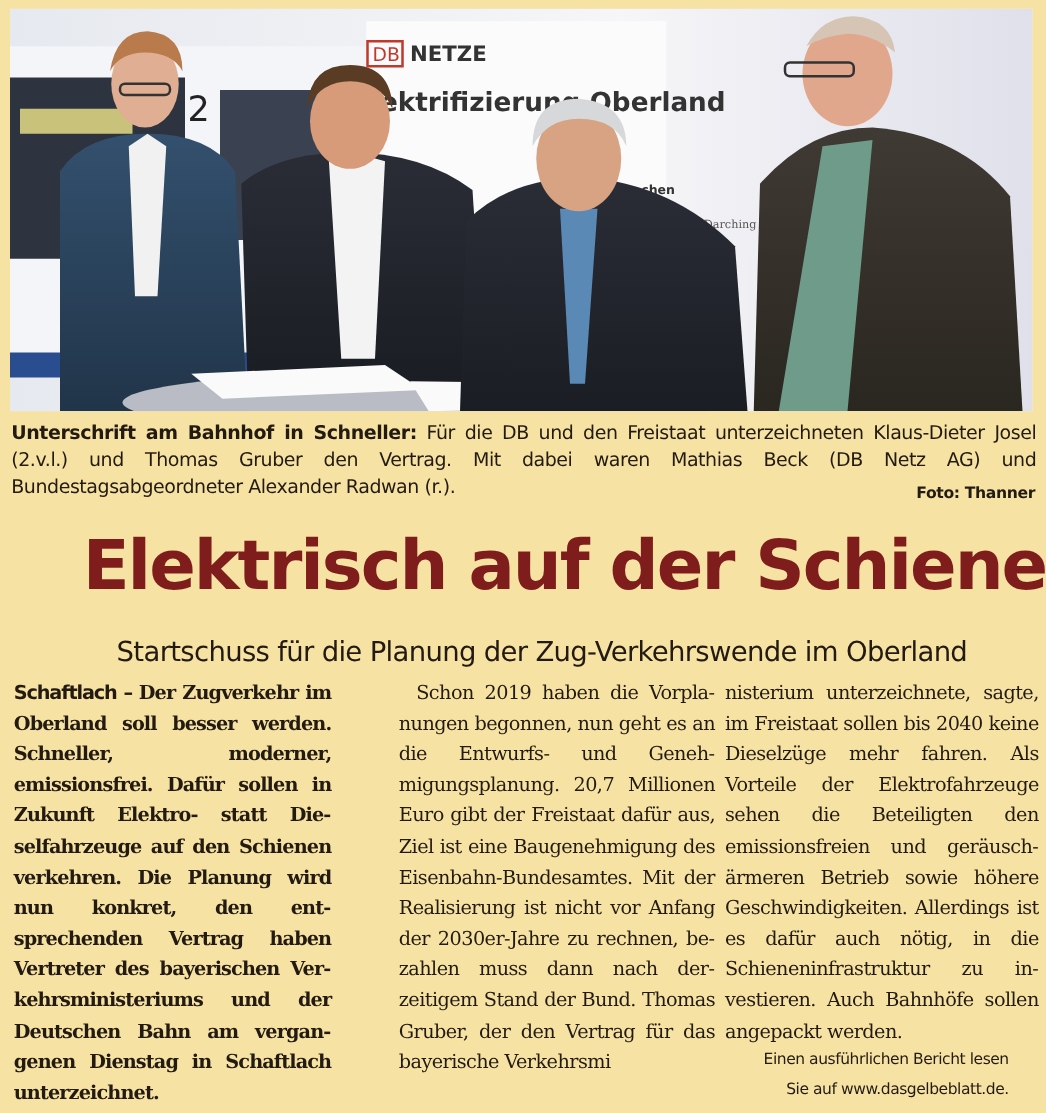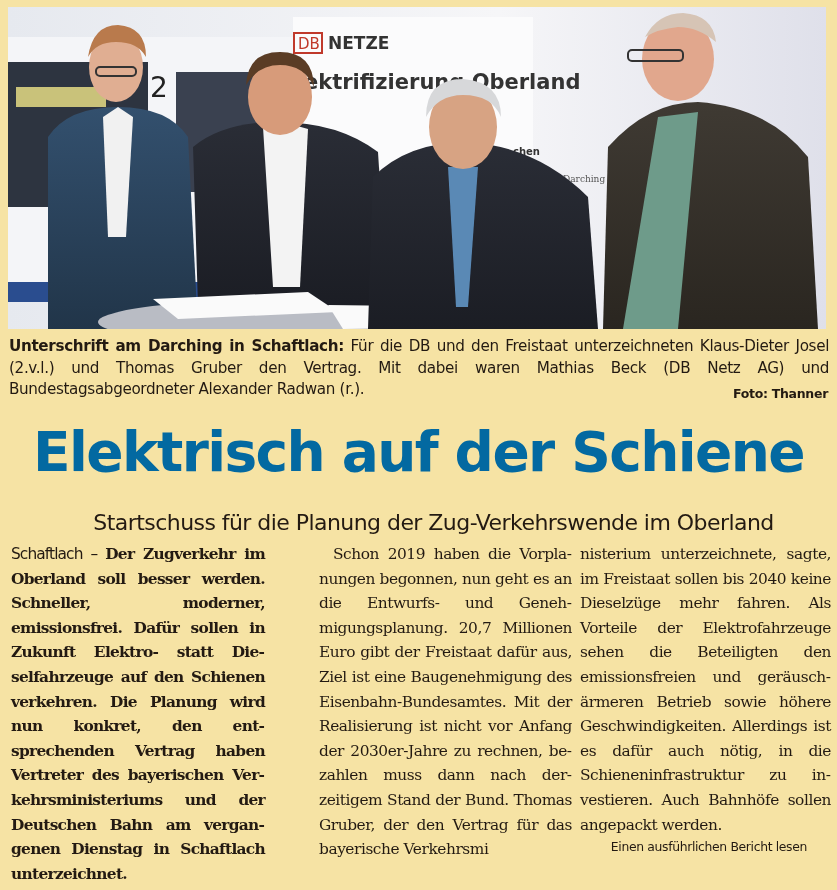--- a/index.html
+++ b/index.html
@@ -24,42 +24,42 @@
     letter-spacing: -0.35px; color: #231a12; text-align: justify;
   }
   .caption .lead { font-weight: bold; }
   .credit {
     position: absolute; right: 9px; top: 386px;
     font-size: 12.5px; font-weight: bold; letter-spacing: -0.3px; margin-left: 24px;
   }
 
   
   .headline {
-    position: absolute; left: 0; width: 837px; top: 414px; text-align: center;
+    position: absolute; left: 0; width: 837px; top: 414px; text-align: right;
     font-family: "DejaVu Sans", sans-serif; font-weight: bold;
-    font-size: 55px; letter-spacing: -1.6px; line-height: 76px; color: #0369a1;
+    font-size: 55px; letter-spacing: -1.6px; line-height: 76px; color: #7f1d1d;
   }
   .subline {
     position: absolute; left: 0; width: 837px; top: 491px; text-align: center;
     font-family: "DejaVu Sans", sans-serif; font-size: 22px; letter-spacing: -0.55px;
     line-height: 34px; color: #231a12;
   }
 
   
   .col {
     position: absolute; top: 542px; width: 255px;
     font-family: "DejaVu Serif", serif; font-size: 15.4px; line-height: 24.6px;
     text-align: justify; hyphens: manual; letter-spacing: -0.45px; color: #231a12;
   }
   .col p { margin: 0; }
   .col1 { left: 11px; width: 254px; font-weight: bold; letter-spacing: -0.7px; }
   .col2 { left: 284px; width: 253px; margin-left: 35px; }
   .col2 p { text-indent: 14px; }
   .col3 { left: 580px; width: 251px; }
-  .col1 .place { font-family: "DejaVu Sans", sans-serif; font-weight: normal; letter-spacing: -0.9px; }
+  .col1 .place { font-family: "DejaVu Sans", sans-serif; font-weight: bold; letter-spacing: -0.9px; }
   .more {
     position: absolute; left: 556px; width: 251px; top: 835px; text-align: right;
     font-family: "DejaVu Sans", sans-serif; font-weight: normal; font-size: 12.4px;
     line-height: 24px; letter-spacing: -0.35px; color: #231a12;
   }
   .more a { color: inherit; text-decoration: none; }
 </style>
 </head>
 <body>
 
@@ -125,34 +125,35 @@
 
     <path d="M600 140 Q640 95 690 95 Q760 100 800 150 L810 322 L595 322 Z" fill="url(#jacket)"></path>
     <path d="M650 110 L690 105 L670 322 L615 322 Z" fill="#6e9b8a"></path>
     <ellipse cx="670" cy="52" rx="36" ry="42" fill="#e1a78d"></ellipse>
     <path d="M637 30 Q650 6 675 6 Q705 8 708 35 Q690 20 670 20 Q650 22 637 30 Z" fill="#d6c4b5"></path>
     <rect x="620" y="43" width="55" height="11" rx="4" fill="none" stroke="#333" stroke-width="2"></rect>
   </svg>
 </div>
 
 <div class="caption">
-  <span class="lead">Unterschrift am Darching in Schaftlach:</span><span> Für die DB und den Freistaat unterzeichneten Klaus-Dieter Josel (2.v.l.) und Thomas Gruber den Vertrag. Mit dabei waren Mathias Beck (DB Netz AG) und Bundestagsabgeordneter Alexander Radwan (r.).</span>
+  <span class="lead">Unterschrift am Bahnhof in Schneller:</span><span> Für die DB und den Freistaat unterzeichneten Klaus-Dieter Josel (2.v.l.) und Thomas Gruber den Vertrag. Mit dabei waren Mathias Beck (DB Netz AG) und Bundestagsabgeordneter Alexander Radwan (r.).</span>
 </div>
 <div class="credit">Foto: Thanner</div>
 
 <h1 class="headline" style="margin:0">Elektrisch auf der Schiene</h1>
 <h2 class="subline" style="margin:15px;font-weight:normal">Startschuss für die Planung der Zug-Verkehrswende im Oberland</h2>
 
 <div class="col col1">
   <p><span class="place">Schaftlach – </span><span>Der Zugverkehr im Oberland soll besser wer­den. Schneller, moderner, emissionsfrei. Dafür sollen in Zukunft Elektro- statt Die­selfahrzeuge auf den Schie­nen verkehren. Die Planung wird nun konkret, den ent­sprechenden Vertrag haben Vertreter des bayerischen Ver­kehrsministeriums und der Deutschen Bahn am vergan­genen Dienstag in Schaftlach unterzeichnet.</span></p>
 </div>
 
 <div class="col col2">
   <p>Schon 2019 haben die Vorpla­nungen begonnen, nun geht es an die Entwurfs- und Geneh­migungsplanung. 20,7 Milli­onen Euro gibt der Freistaat dafür aus, Ziel ist eine Bau­genehmigung des Eisenbahn-Bundesamtes. Mit der Realisie­rung ist nicht vor Anfang der 2030er-Jahre zu rechnen, be­zahlen muss dann nach der­zeitigem Stand der Bund. Tho­mas Gruber, der den Vertrag für das bayerische Verkehrsmi­</p>
 </div>
 
 <div class="col col3">
   <p>nisterium unterzeichnete, sag­te, im Freistaat sollen bis 2040 keine Dieselzüge mehr fahren. Als Vorteile der Elektrofahrzeu­ge sehen die Beteiligten den emissionsfreien und geräusch­ärmeren Betrieb sowie höhere Geschwindigkeiten. Allerdings ist es dafür auch nötig, in die Schieneninfrastruktur zu in­vestieren. Auch Bahnhöfe sol­len angepackt werden.</p>
 </div>
 
 <div class="more">
   <div>Einen ausführlichen Bericht lesen</div>
+  <div><span>Sie auf </span><a href="#">www.dasgelbeblatt.de</a><span>.</span></div>
 </div>
 
 </body></html>

